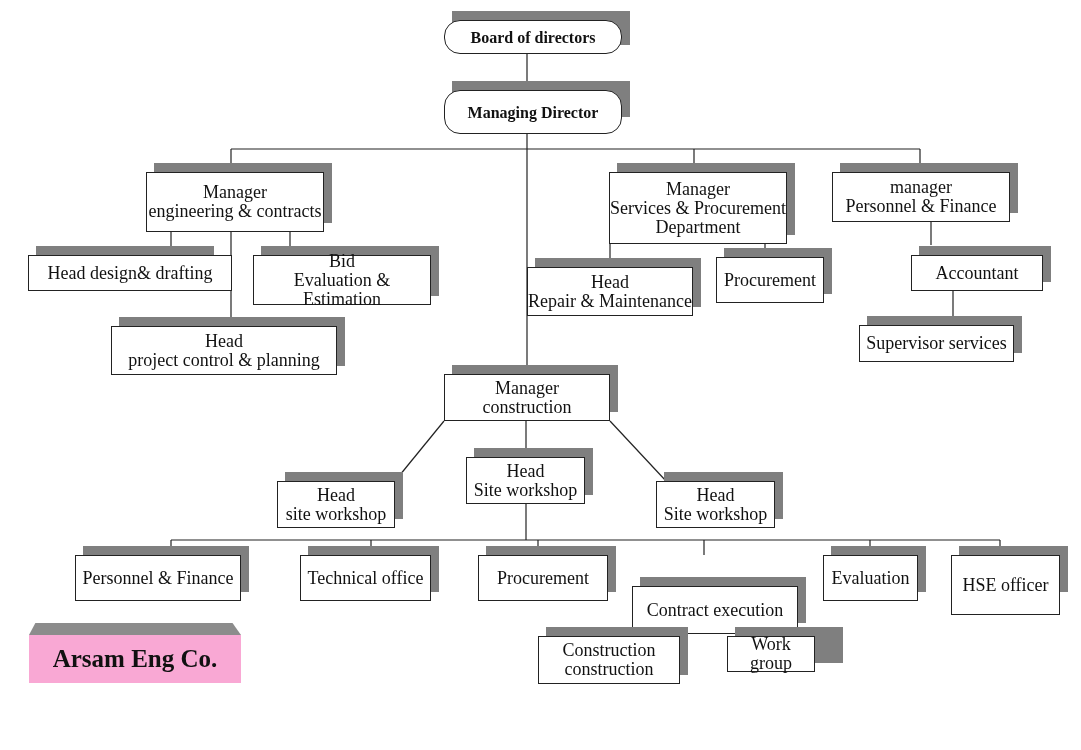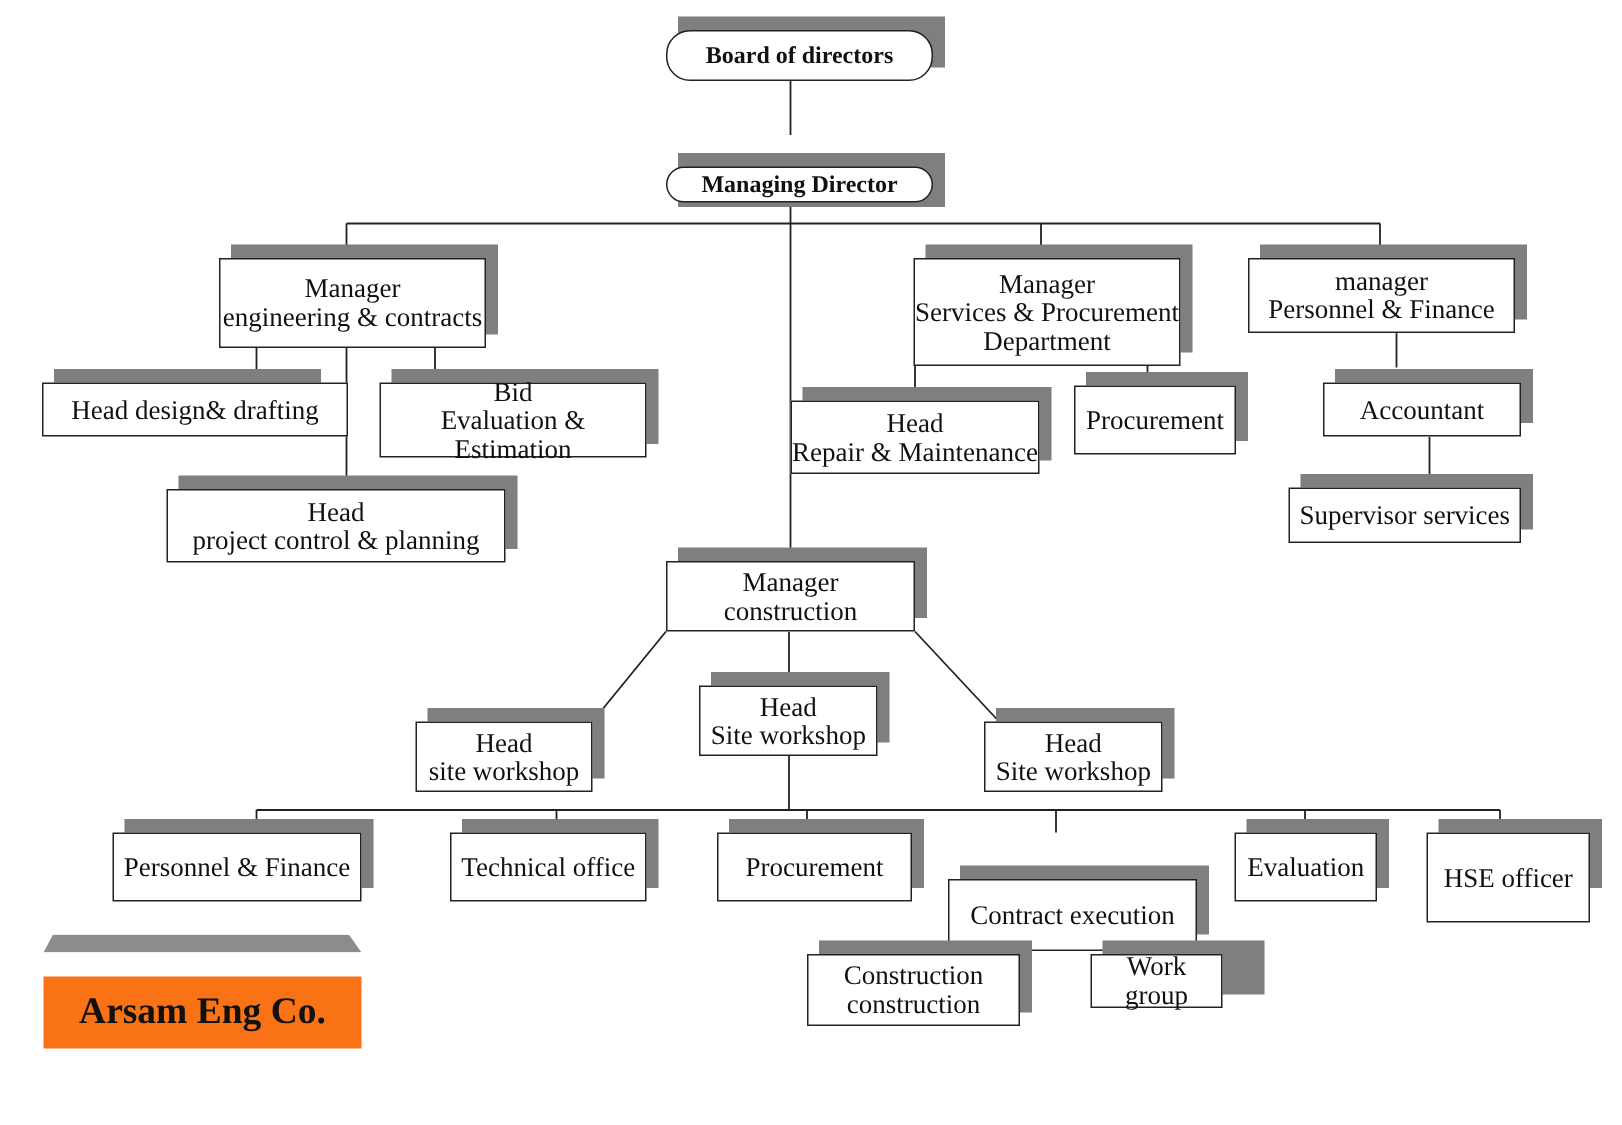--- a/index.html
+++ b/index.html
@@ -6,22 +6,22 @@
   body { width:1081px; height:750px; position:relative; overflow:hidden; font-family:"Liberation Serif", "DejaVu Serif", serif; }
   #lines { position:absolute; left:0; top:0; width:1081px; height:750px; }
   .node { position:absolute; }
   .node .shadow { position:absolute; background:#7f7f7f; }
   .node .box { position:absolute; left:0; top:0; right:0; bottom:0; background:#fff; border:1px solid #222; box-sizing:border-box;
     display:flex; flex-direction:column; align-items:center; justify-content:center; text-align:center; color:#111; font-size:18px; line-height:19px; }
   .node.bold .box { font-weight:bold; font-size:16px;border-radius:16px; }
   .logo { position:absolute; left:29px; top:623px; width:212px; height:60px; }
   .logo .top { position:absolute; left:0; top:0; width:212px; height:12px; background:#8c8c8c;
     clip-path:polygon(3% 0, 96% 0, 100% 100%, 0 100%); }
-  .logo .face { position:absolute; left:0; top:12px; width:212px; height:48px; background:#f97316;
-    display:flex; align-items:center; justify-content:center; font-weight:bold; font-size:25px; color:#111;margin-top:16px; }
+  .logo .face { position:absolute; left:0; top:12px; width:212px; height:48px; background:#f9a8d4;
+    display:flex; align-items:center; justify-content:center; font-weight:bold; font-size:25px; color:#111; }
 </style>
 </head>
 <body>
 
 <svg id="lines" xmlns="http://www.w3.org/2000/svg">
     <line x1="527" y1="54" x2="527" y2="90" stroke="#222222" stroke-width="1.2"></line>
     <line x1="527" y1="126" x2="527" y2="374" stroke="#222222" stroke-width="1.2"></line>
     <line x1="231" y1="149" x2="920" y2="149" stroke="#222222" stroke-width="1.2"></line>
     <line x1="231" y1="149" x2="231" y2="172" stroke="#222222" stroke-width="1.2"></line>
     <line x1="694" y1="149" x2="694" y2="172" stroke="#222222" stroke-width="1.2"></line>
@@ -48,21 +48,21 @@
     <line x1="751" y1="601" x2="751" y2="636" stroke="#222222" stroke-width="1.2"></line>
   </svg>
 
 <div id="chart">
     <div class="node bold" style="left: 444px; top: 20px; width: 178px; height: 34px;">
       <div class="shadow" style="left: 8px; top: -9px; width: 178px; height: 34px;"></div>
       <div class="box">
         <span>Board of directors</span>
       </div>
     </div>
-    <div class="node bold" style="left: 444px; top: 90px; width: 178px; height: 24px; margin-top: 21px;">
+    <div class="node bold" style="left: 444px; top: 90px; width: 178px; height: 44px;">
       <div class="shadow" style="left: 8px; top: -9px; width: 178px; height: 36px;"></div>
       <div class="box">
         <span>Managing Director</span>
       </div>
     </div>
     <div class="node" style="left: 146px; top: 172px; width: 178px; height: 60px;">
       <div class="shadow" style="left: 8px; top: -9px; width: 178px; height: 60px;"></div>
       <div class="box">
         <span>Manager</span>
         <span>engineering &amp; contracts</span>
@@ -109,21 +109,21 @@
         <span>Procurement</span>
       </div>
     </div>
     <div class="node" style="left: 832px; top: 172px; width: 178px; height: 50px;">
       <div class="shadow" style="left: 8px; top: -9px; width: 178px; height: 50px;"></div>
       <div class="box">
         <span>manager</span>
         <span>Personnel &amp; Finance</span>
       </div>
     </div>
-    <div class="node" style="left: 882px; top: 255px; width: 132px; height: 36px;">
+    <div class="node" style="left: 911px; top: 255px; width: 132px; height: 36px;">
       <div class="shadow" style="left: 8px; top: -9px; width: 132px; height: 36px;"></div>
       <div class="box">
         <span>Accountant</span>
       </div>
     </div>
     <div class="node" style="left: 859px; top: 325px; width: 155px; height: 37px;">
       <div class="shadow" style="left: 8px; top: -9px; width: 155px; height: 37px;"></div>
       <div class="box">
         <span>Supervisor services</span>
       </div>

